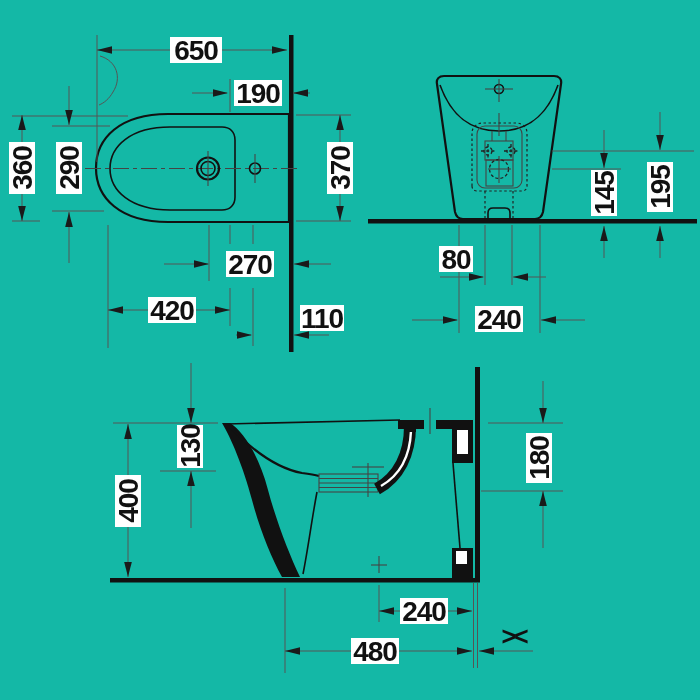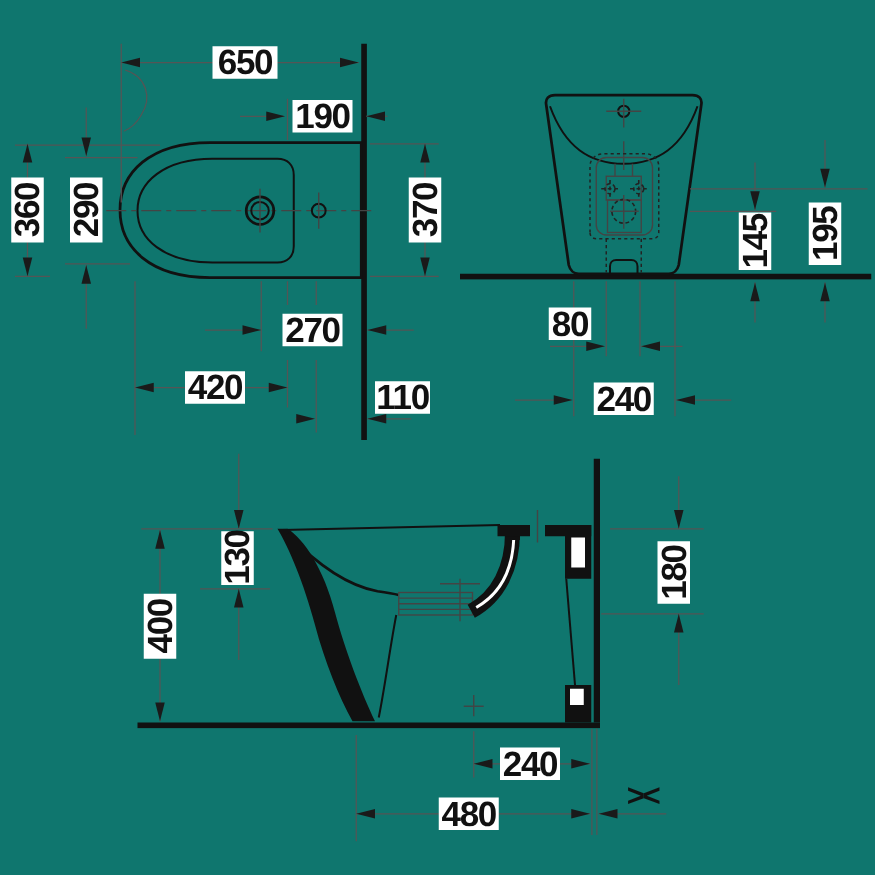--- a/index.html
+++ b/index.html
@@ -1,16 +1,16 @@
 <!DOCTYPE html>
 <html><head>
 <meta charset="utf-8">
 <style>
   html,body{margin:0;padding:0;background:#fff;}
-  .canvas{position:relative;width:700px;height:700px;background:#0f766e;overflow:hidden;
+  .canvas{position:relative;width:700px;height:700px;background:#14b8a6;overflow:hidden;
           font-family:"Liberation Sans",sans-serif;}
   svg{display:block;}
   .ln{stroke:#555;stroke-width:1;fill:none;}
   .ln2{stroke:#111;stroke-width:2.2;fill:none;}
   .lnm{stroke:#111;stroke-width:1.6;fill:none;}
   .lnt{stroke:#444;stroke-width:1.1;fill:none;}
   .cl{stroke:#444;stroke-width:1;fill:none;stroke-dasharray:16 4 4 4;}
   .dot{stroke:#222;stroke-width:1.2;fill:none;stroke-dasharray:2.5 2.5;}
   .dsh{stroke:#222;stroke-width:1.3;fill:none;stroke-dasharray:3 2.2;}
   .blk{fill:#111;stroke:none;}

